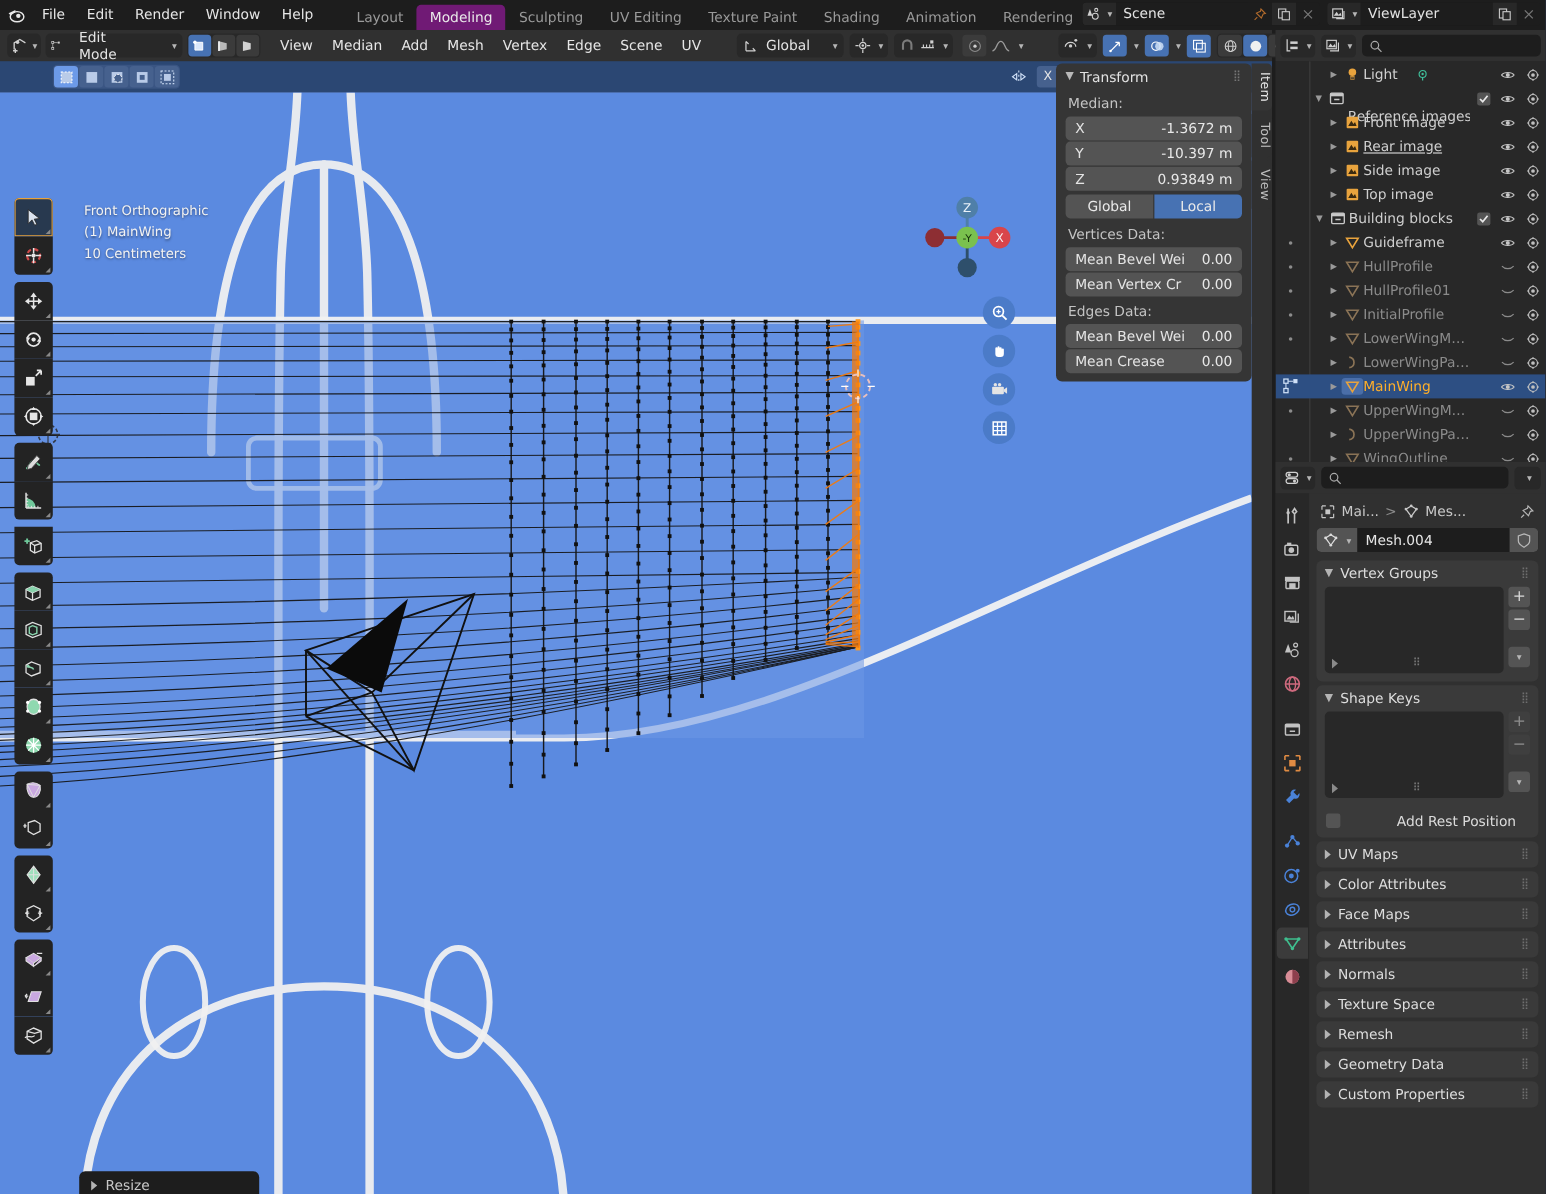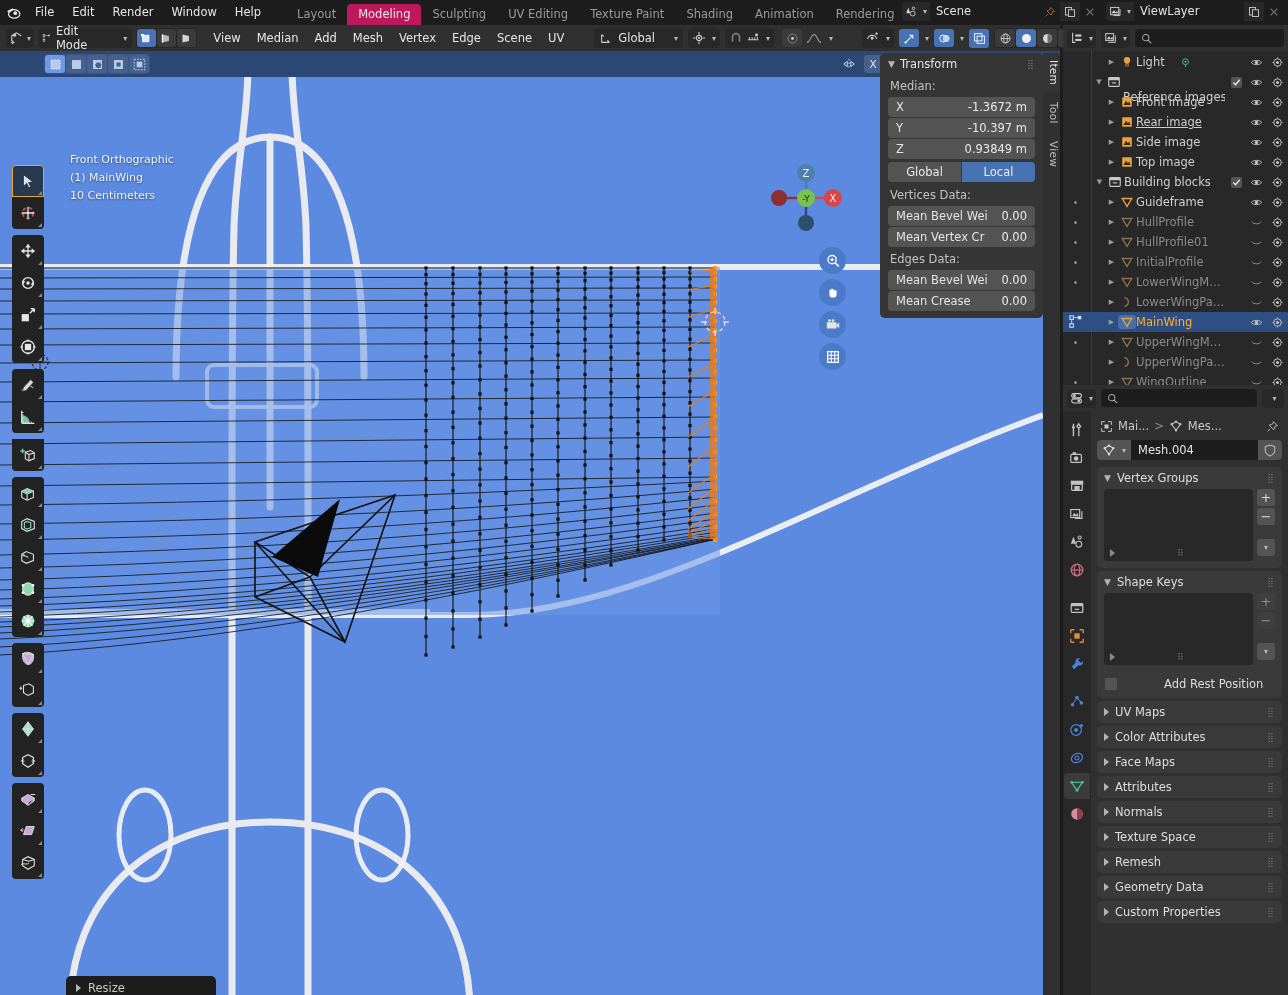--- a/index.html
+++ b/index.html
@@ -22,21 +22,21 @@
   .blender-logo { width: 26px; height: 25px; display:flex; align-items:center; justify-content:center; }
   .menu-item {
     padding: 0 9px; height: 19px; line-height: 19px; color: #e6e6e6;
     font-size: 11.5px; border-radius: 3px; white-space: nowrap;
   }
   .wstabs { display:flex; align-items:flex-end; height:25px; margin-left: 16px; }
   .wstab {
     padding: 0 11px; height: 21px; line-height: 21px; font-size: 11.5px;
     color: #9a9a9a; border-radius: 4px 4px 0 0; white-space: nowrap;
   }
-  .wstab.active { background: #be185d; color: #e9e9e9; }
+  .wstab.active { background: #701a75; color: #e9e9e9; }
   .topbar-right { position:absolute; right: 4px; top: 2px; display:flex; align-items:center; gap: 6px; }
 
   .fieldbox {
     display:flex; align-items:center; height:19px; background:#1d1d1d;
     border-radius: 3px; overflow:hidden;
   }
   .ico-btn {
     display:flex; align-items:center; justify-content:center;
     height:19px; min-width: 24px; background:#282828; border-radius:3px 0 0 3px;
     padding: 0 3px; gap:2px;
@@ -90,21 +90,21 @@
   
   .selmode { display:flex; gap:1px; background:#3a5583; border-radius:4px; padding:1px; margin-left: 38px;}
   .selmode > div { width:20px; height:18px; display:flex; align-items:center; justify-content:center; border-radius:3px; background:#46618e; }
   .selmode > div.on { background:#6c9ae8; }
   .axisbtn {
     width:19px;height:18px;background:#46618e;border-radius:3px;display:flex;
     align-items:center;justify-content:center;color:#e6e6e6;font-size:10.5px;
   }
 
   
-  .vp-text { position:absolute; left:70px; top:74px; color:#f2f2f2; font-size:11px; line-height:18px;
+  .vp-text { position:absolute; left:70px; top:90px; color:#f2f2f2; font-size:11px; line-height:18px;
              text-shadow: 0 1px 2px rgba(0,0,0,.45); }
 
   
   .toolbar {
     position:absolute; left:12px; top:88px; width:32px;
     display:flex; flex-direction:column; gap:0px;
   }
   .tool {
     width:32px; height:32px; background:#232323; display:flex; align-items:center;
     justify-content:center; position:relative;
@@ -319,21 +319,21 @@
 
     <div class="vp-header">
       <div class="hdr-group" style="padding:0 3px;">
         <svg width="15" height="15" viewBox="0 0 16 16">
           <path d="M3 11 L3 5 L8 2 L13 5" fill="none" stroke="#cfcfcf" stroke-width="1.2"></path>
           <circle cx="6" cy="4.5" r="1.6" fill="#cfcfcf"></circle>
           <path d="M2 12 h4 M4 10 v4" stroke="#cfcfcf" stroke-width="1.2"></path>
         </svg>
           <span class="chev">▾</span>
       </div>
-      <div class="hdr-group" style="padding:0 5px 0 4px;gap:5px;">
+      <div class="hdr-group" style="padding:0 5px 0 4px;gap:15px;">
         <svg width="14" height="14" viewBox="0 0 16 16">
           <rect x="2" y="2" width="3" height="3" fill="none" stroke="#cfcfcf" stroke-width="1.1"></rect>
           <rect x="11" y="2" width="3" height="3" fill="#cfcfcf"></rect>
           <rect x="2" y="11" width="3" height="3" fill="none" stroke="#cfcfcf" stroke-width="1.1"></rect>
           <path d="M5 3.5 h6 M3.5 5 v6" stroke="#cfcfcf" stroke-width="1"></path>
         </svg>
         <span style="font-size:11.5px;color:#e4e4e4;">Edit Mode</span>
         <span class="chev" style="margin-left:26px;">▾</span>
       </div>
       <div class="seg">

